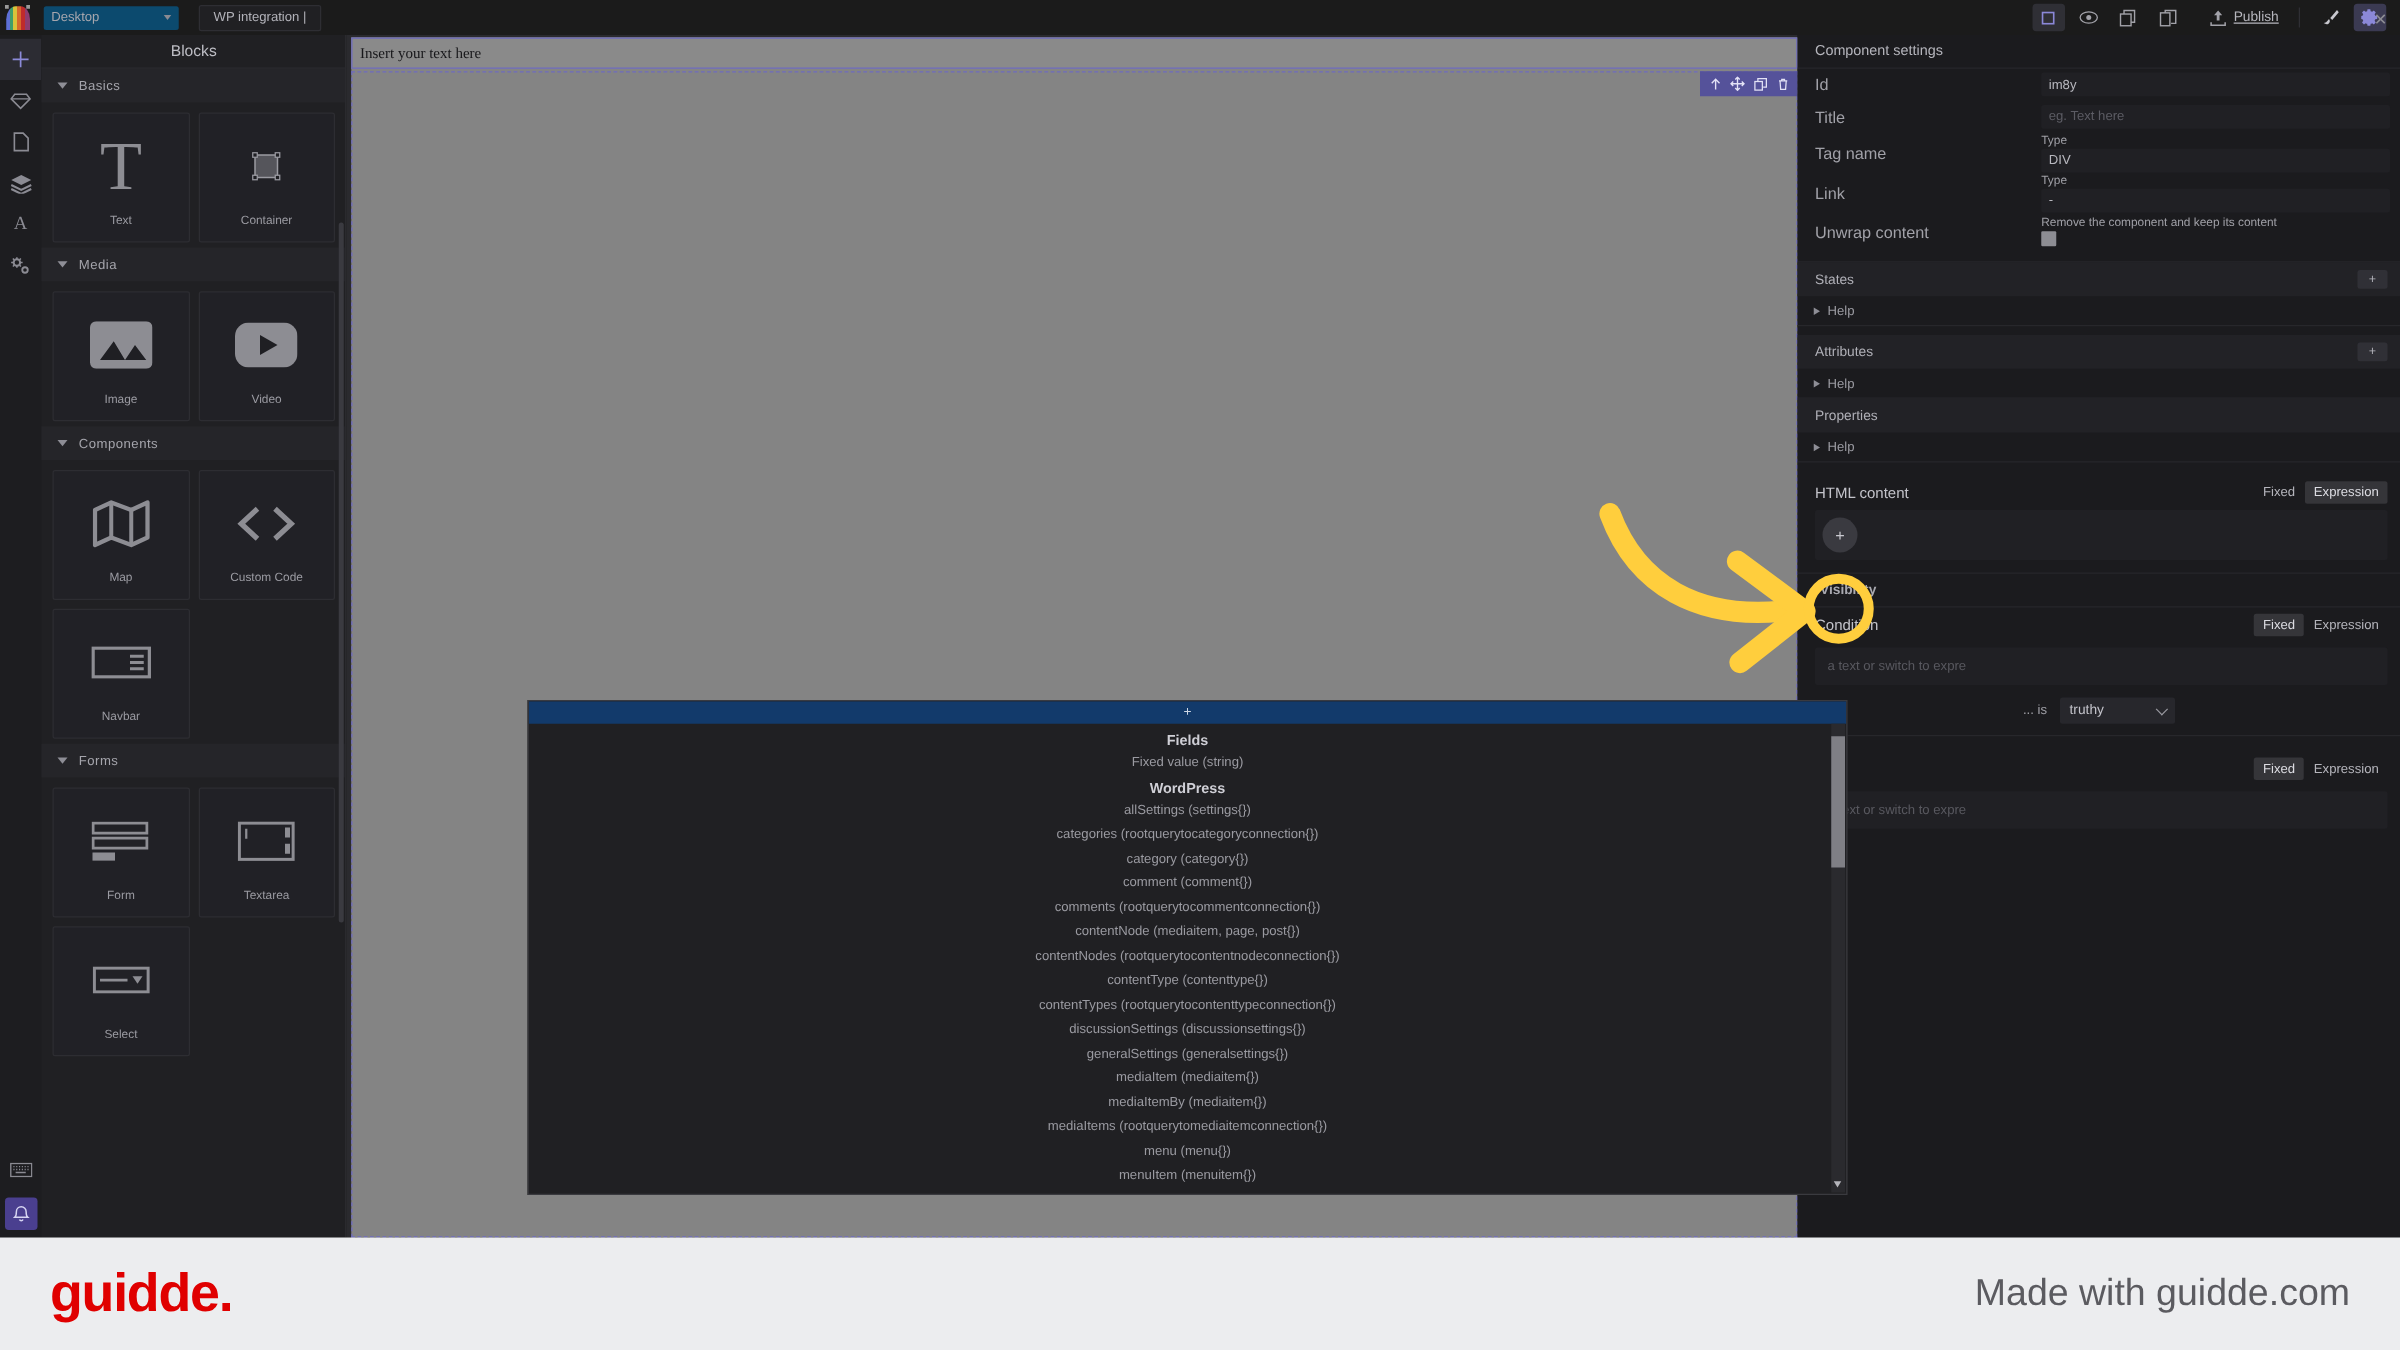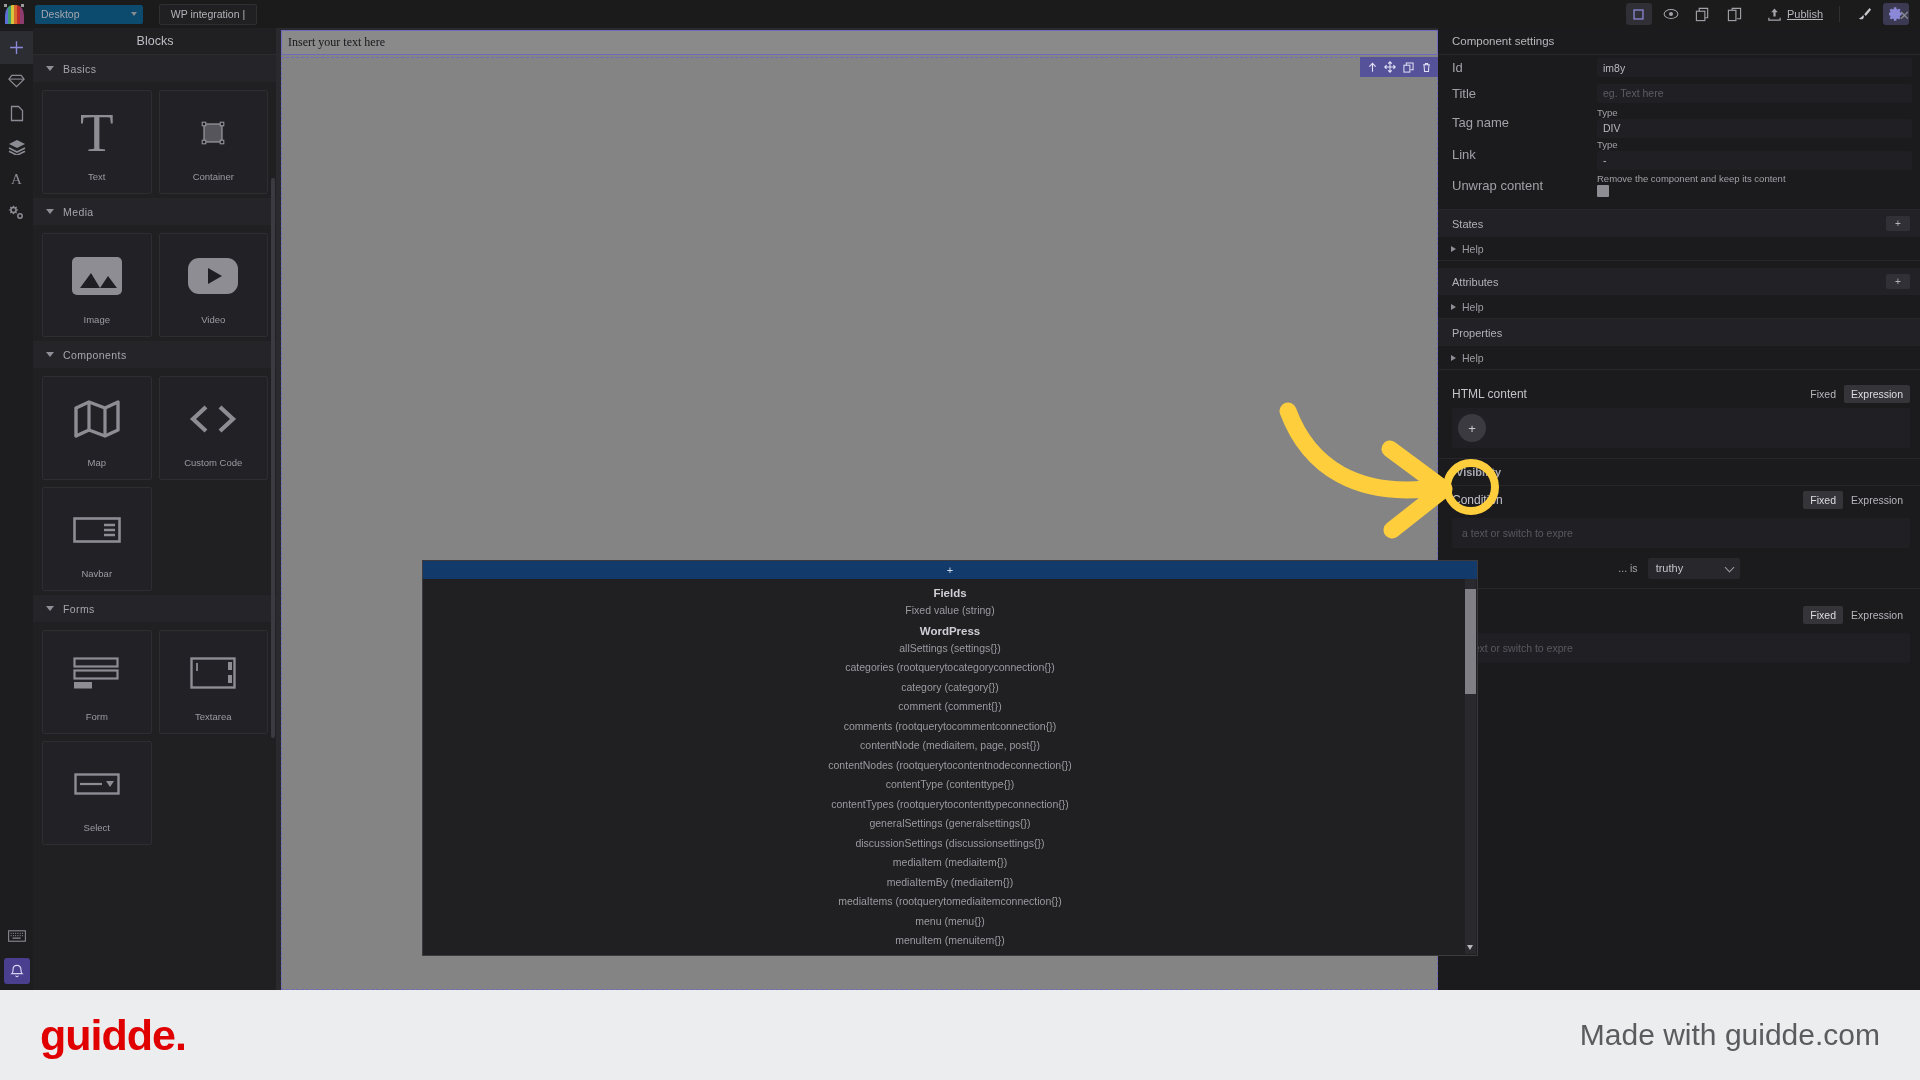--- a/index.html
+++ b/index.html
@@ -128,21 +128,21 @@
 
   
   .settings {
     position:absolute; left:1438px; top:28px; width:482px; height:962px; background:#1b1b1e;
     overflow:hidden;
   }
   .set-header { height:26px; display:flex; align-items:center; padding-left:14px; color:#b6b6bd; font-size:11.5px; }
   .set-sep { height:1px; background:#27272b; }
   .row { display:flex; align-items:center; min-height:25px; padding:0 8px 0 14px; }
   .row .lab { width:145px; color:#a1a1a8; font-size:13px; flex:0 0 145px; }
-  .row .fieldwrap { flex:1; }
+  .row .fieldwrap { flex:1;margin-left:36px; }
   .inp {
     height:19px; background:#202024; border:0; border-radius:2px; width:100%;
     color:#b8b8bf; font-size:10.5px; display:flex; align-items:center; padding:0 6px;
   }
   .inp.ph { color:#5c5c64; }
   .sublabel { color:#a0a0a7; font-size:9.5px; margin-bottom:1px; }
   .checkbox { width:12px; height:12px; background:#8d8d93; border-radius:1px; display:block; }
 
   .section-bar {
     height:27px; display:flex; align-items:center; justify-content:space-between;
@@ -624,22 +624,22 @@
         <div class="ac-group">WordPress</div>
         <div class="ac-item">allSettings (settings{})</div>
         <div class="ac-item">categories (rootquerytocategoryconnection{})</div>
         <div class="ac-item">category (category{})</div>
         <div class="ac-item">comment (comment{})</div>
         <div class="ac-item">comments (rootquerytocommentconnection{})</div>
         <div class="ac-item">contentNode (mediaitem, page, post{})</div>
         <div class="ac-item">contentNodes (rootquerytocontentnodeconnection{})</div>
         <div class="ac-item">contentType (contenttype{})</div>
         <div class="ac-item">contentTypes (rootquerytocontenttypeconnection{})</div>
+        <div class="ac-item">discussionSettings (discussionsettings{})</div>
         <div class="ac-item">generalSettings (generalsettings{})</div>
-        <div class="ac-item">discussionSettings (discussionsettings{})</div>
         <div class="ac-item">mediaItem (mediaitem{})</div>
         <div class="ac-item">mediaItemBy (mediaitem{})</div>
         <div class="ac-item">mediaItems (rootquerytomediaitemconnection{})</div>
         <div class="ac-item">menu (menu{})</div>
         <div class="ac-item">menuItem (menuitem{})</div>
       </div>
       <div class="ac-scroll-track">
         <div class="ac-arrow-u"></div>
         <div class="ac-arrow-d"></div>
       </div>

